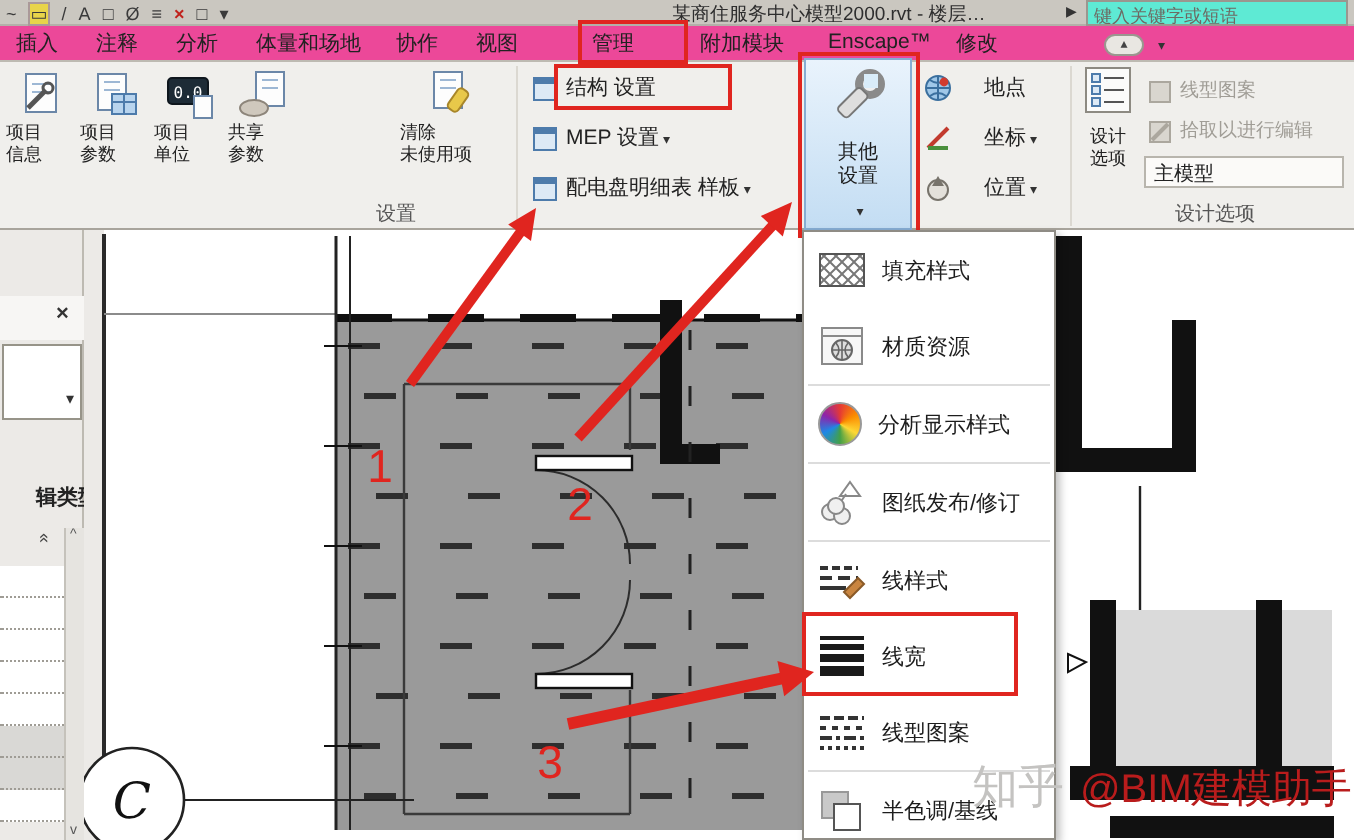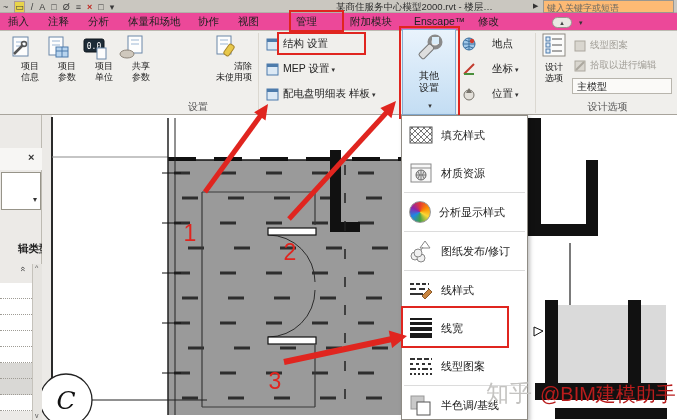--- a/index.html
+++ b/index.html
@@ -10,31 +10,31 @@
     color:#222;
   }
   
   .titlebar { position:absolute; left:0; top:0; width:677px; height:13px; background:#cac7c0; border-bottom:1px solid #b3b0a9; }
   .qat { position:absolute; left:3px; top:0; height:13px; display:flex; align-items:center; gap:6px; }
   .qat span { font-size:9px; line-height:10px; color:#3a3a3a; }
   .qat .yellow { background:#e8d44a; border:1px solid #a99; }
   .qat .red { color:#c0221c; font-weight:bold; }
   .win-title { position:absolute; left:336px; top:1px; width:192px; height:11px; overflow:hidden; white-space:nowrap; font-size:9.5px; color:#2e2e2e; }
   .search-exp { position:absolute; left:533px; top:2px; font-size:7px; color:#333; }
-  .searchbox { position:absolute; left:543px; top:0; width:131px; height:13px; background:#fdba74; border:1px solid #9a978f; font-size:9px; color:#6d6a63; padding:1px 3px; overflow:hidden; white-space:nowrap; }
+  .searchbox { position:absolute; left:543px; top:0; width:131px; height:13px; background:#5eead4; border:1px solid #9a978f; font-size:9px; color:#6d6a63; padding:1px 3px; overflow:hidden; white-space:nowrap; }
   
   .tabstrip { position:absolute; left:0; top:13px; width:677px; height:18px; background:#ec4899; border-bottom:1px solid #bdbab2; }
   .tab { position:absolute; top:2px; height:16px; font-size:10.5px; color:#222; }
   .ribbon-min { position:absolute; left:552px; top:4px; width:20px; height:11px; background:#e9e7e2; border:1px solid #9a978f; border-radius:6px; font-size:7px; text-align:center; line-height:10px; color:#444; }
   .ribbon-min-caret { position:absolute; left:577px; top:6px; font-size:7px; color:#333; }
   
   .ribbon { position:absolute; left:0; top:31px; width:677px; height:84px; background:#f0efec; border-bottom:1px solid #a8a49c; }
   .vsep { position:absolute; top:2px; width:1px; height:80px; background:#dbd8d1; }
   .panel-label { position:absolute; top:69px; height:14px; font-size:10px; color:#555; text-align:center; }
-  .bigbtn { position:absolute; top:2px; width:36px; height:65px; text-align:right; }
+  .bigbtn { position:absolute; top:2px; width:36px; height:65px; text-align:left; }
   .bigbtn .bb-ico { display:block; margin:1px auto 0; }
   .bb-label { display:block; font-size:9px; line-height:1.18; color:#222; white-space:pre-line; margin-top:1px; }
   .smallrow { position:absolute; left:266px; height:16px; display:flex; align-items:center; gap:4px; font-size:10.5px; color:#222; white-space:nowrap; }
   .caret::after { content:"▾"; font-size:7px; color:#333; margin-left:2px; }
   .os-btn { position:absolute; left:402px; top:-2px; width:54px; height:86px; background:linear-gradient(#e9f3fc,#c3ddf3); border:1px solid #86add3; text-align:center; }
   .os-label { display:block; font-size:10px; line-height:1.2; color:#1c1c1c; white-space:pre-line; margin-top:1px; }
   .locrow { position:absolute; left:462px; height:16px; display:flex; align-items:center; gap:16px; font-size:10.5px; color:#222; white-space:nowrap; }
   .do-btn { position:absolute; left:540px; top:2px; width:28px; height:64px; text-align:center; }
   .do-label { display:block; font-size:9px; line-height:1.18; white-space:pre-line; margin-top:1px; }
   .dis-row { position:absolute; left:574px; height:15px; display:flex; align-items:center; gap:4px; font-size:9.5px; color:#a09d96; white-space:nowrap; }

